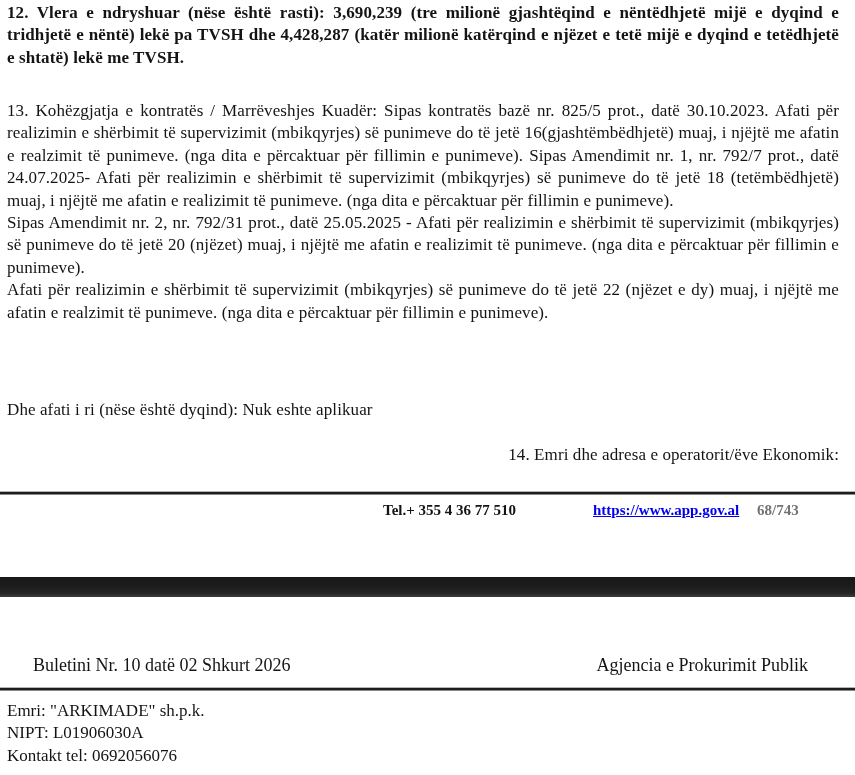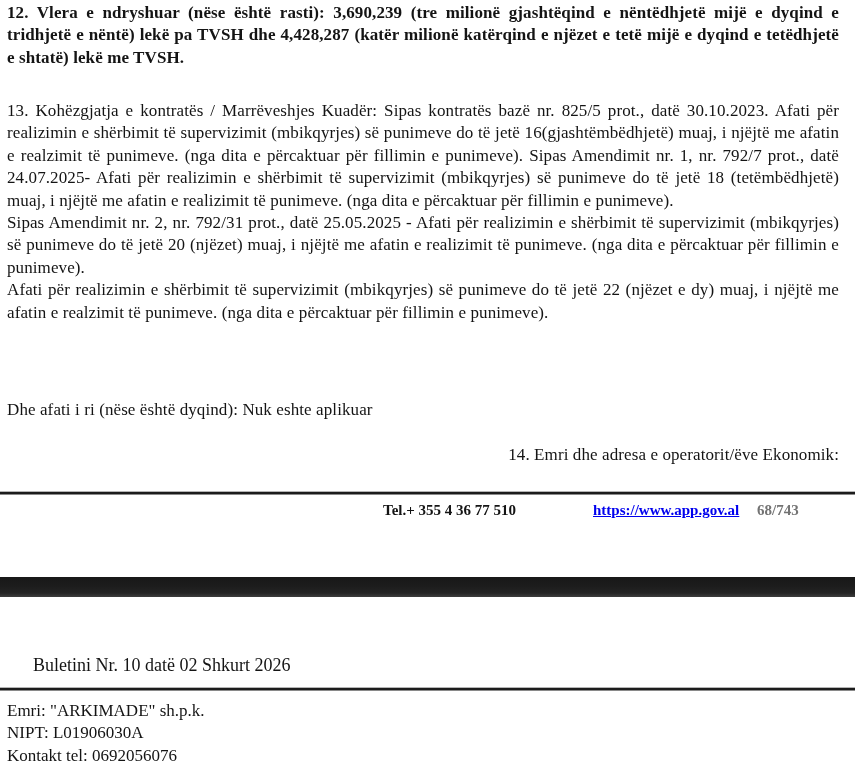--- a/index.html
+++ b/index.html
@@ -85,20 +85,21 @@
 <div id="page-footer" class="abs">
   <span id="footer-tel">Tel.+ 355 4 36 77 510</span>
   <a id="footer-link">https://www.app.gov.al</a>
   <span id="footer-page">68/743</span>
 </div>
 
 <div id="page-break-bar" class="abs"></div>
 
 <div id="next-page-header" class="abs">
   <span id="header-left">Buletini Nr. 10 datë 02 Shkurt 2026</span>
+  <span id="header-right">Agjencia e Prokurimit Publik</span>
 </div>
 
 <div id="rule-header" class="abs rule"></div>
 
 <div id="operator-block" class="abs">
   <span class="op-line">Emri: "ARKIMADE" sh.p.k.</span>
   <span class="op-line">NIPT: L01906030A</span>
   <span class="op-line">Kontakt tel: 0692056076</span>
 </div>
 

